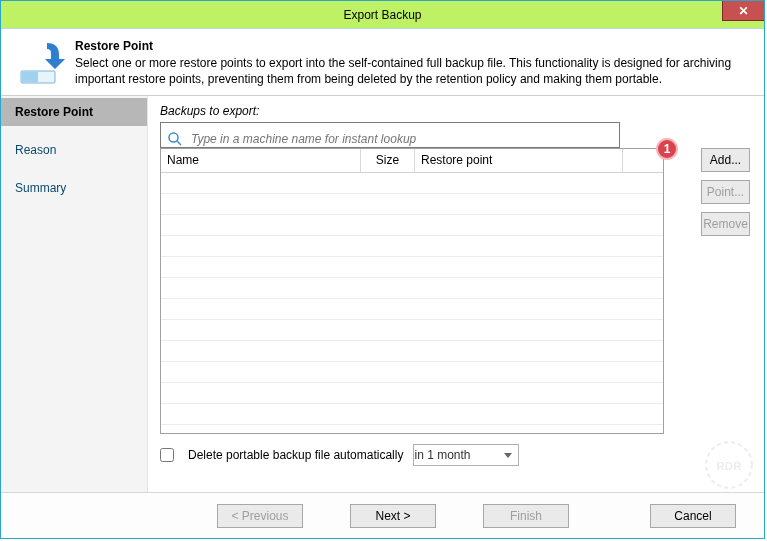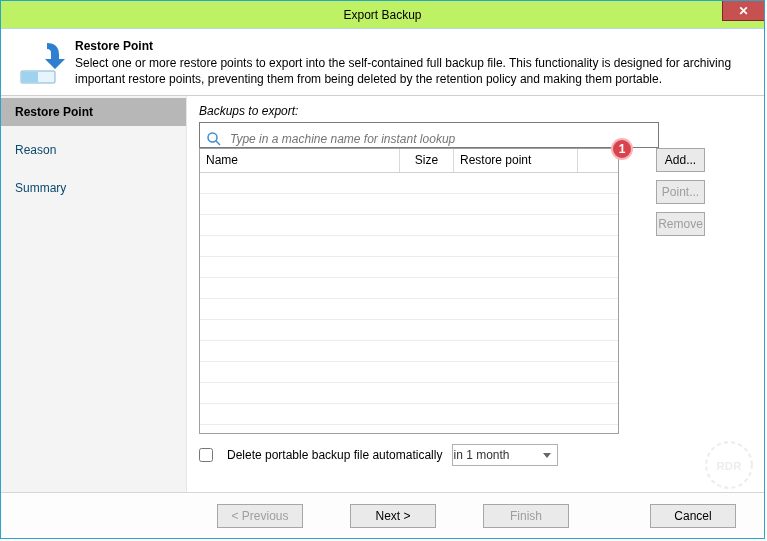--- a/index.html
+++ b/index.html
@@ -130,21 +130,21 @@
     font-style: italic;
     color: #777;
   }
   .table-area {
     display: flex;
     gap: 10px;
     min-height: 0;
   }
   .grid {
     border: 1px solid #a0a0a0;
-    width: 420px;
+    width: 504px;
     height: 286px;
     display: flex;
     flex-direction: column;
     background: #fff;
   }
   .grid-head {
     display: flex;
     background: #fff;
     border-bottom: 1px solid #d0d0d0;
     height: 24px;

